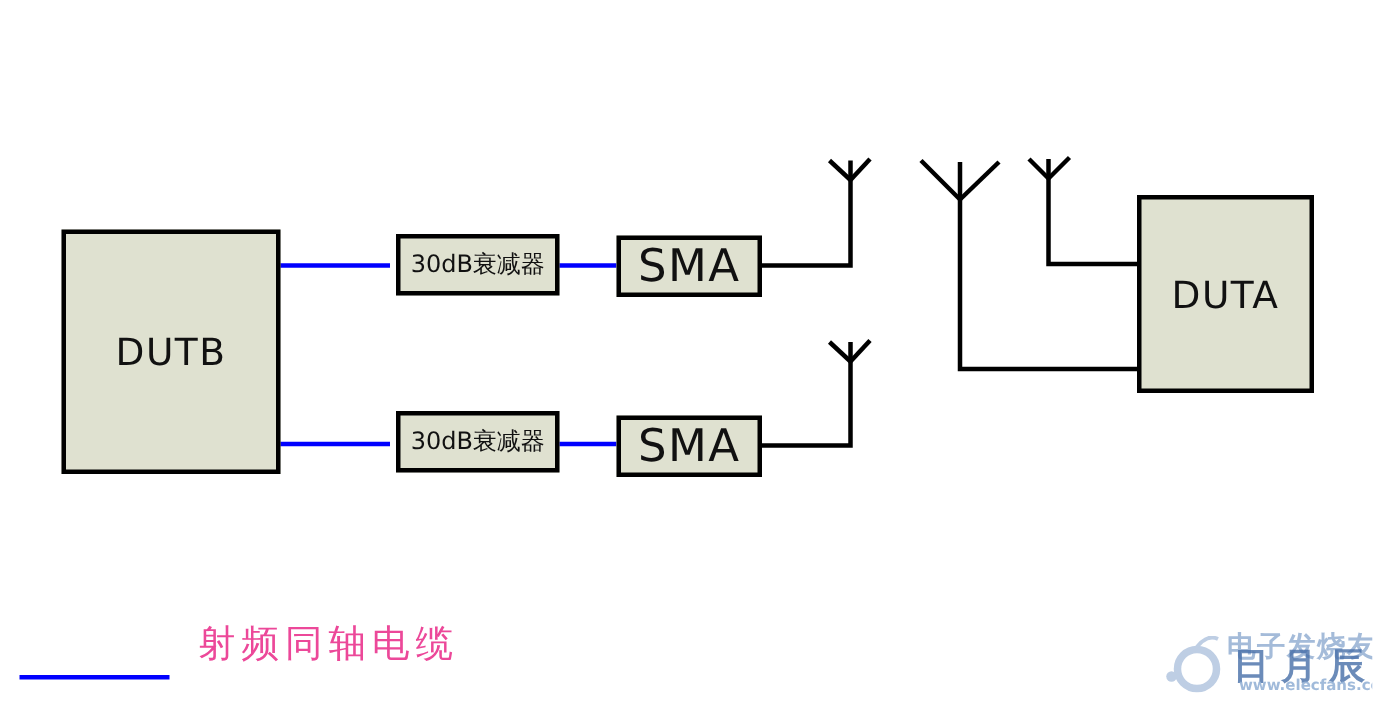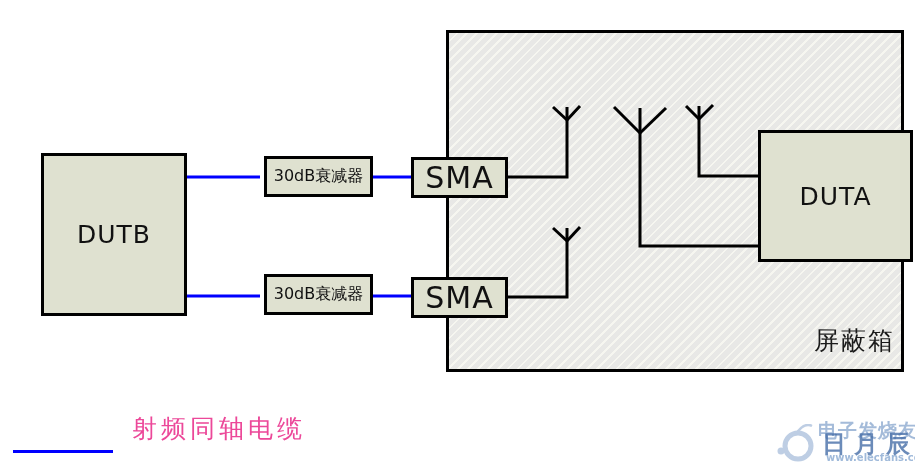--- a/index.html
+++ b/index.html
@@ -34,21 +34,21 @@
   .box{
     position:absolute;
     box-sizing:border-box;
     border:3px solid #000;
     background:#dfe1d0;
     display:flex;align-items:center;justify-content:center;
     z-index:3;
     color:#111;
   }
   .box-dutb{left:20px;top:153px;width:146px;height:163px;font-size:25px;letter-spacing:1px;margin-left:21px;}
-  .box-duta{left:758px;top:130px;width:155px;height:132px;font-size:25px;letter-spacing:1px;align-items:center;}
+  .box-duta{left:758px;top:130px;width:118px;height:132px;font-size:25px;letter-spacing:1px;align-items:center;}
   .box-att{left:264px;width:109px;height:41px;font-size:16px;white-space:nowrap;}
   .box-att-top{top:156px;}
   .box-att-bot{top:274px;}
   .box-sma{left:411px;width:97px;height:41px;font-size:30px;letter-spacing:1px;}
   .box-sma-top{top:157px;}
   .box-sma-bot{top:277px;}
   
   .legend-line{
     position:absolute;left:13px;top:450px;width:100px;height:3px;
     background:#0000ff;z-index:3;
@@ -77,23 +77,20 @@
     position:absolute;left:56px;top:42px;
     font-size:10px;font-weight:bold;
     color:rgba(150,178,214,0.9);white-space:nowrap;
   }
 </style>
 </head>
 <body>
 
 <div id="canvas">
 
-  <div class="shield">
-    <span class="shield-label">屏蔽箱</span>
-  </div>
 
   <svg class="wires" width="915" height="473" viewBox="0 0 915 473">
 
     <g stroke="#0000ff" stroke-width="3">
       <line x1="166" y1="177" x2="260" y2="177"></line>
       <line x1="369" y1="177" x2="411" y2="177"></line>
       <line x1="166" y1="296" x2="260" y2="296"></line>
       <line x1="369" y1="296" x2="411" y2="296"></line>
     </g>
 

